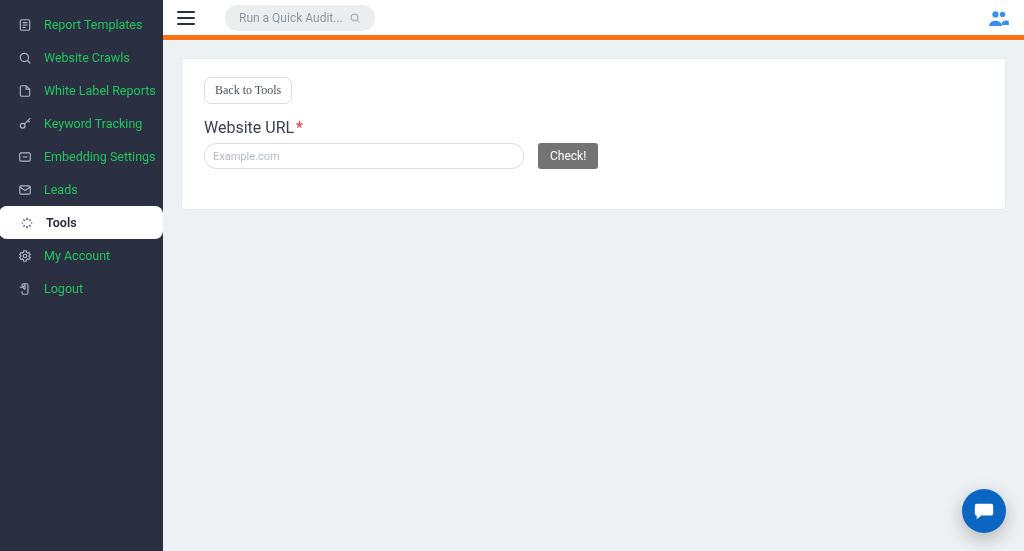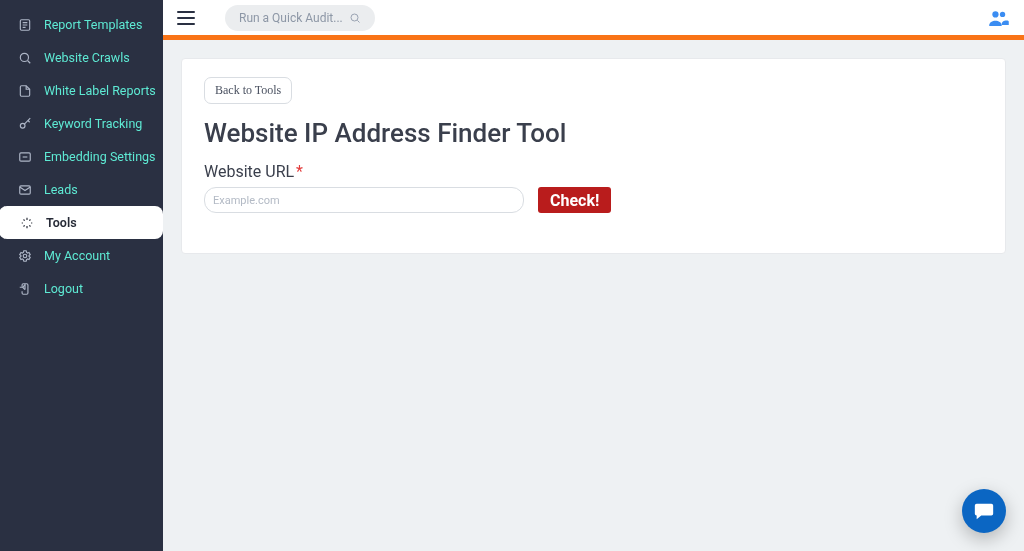--- a/index.html
+++ b/index.html
@@ -2,21 +2,21 @@
 <html><head>
   <meta charset="utf-8">
   <style>
     * { margin:0; padding:0; box-sizing:border-box; font-family:-apple-system,BlinkMacSystemFont,"Segoe UI",Roboto,Helvetica,Arial,sans-serif; }
     body { background:#eef1f3; width:1024px; height:551px; overflow:hidden; display:flex; }
     .sidebar { width:163px; height:551px; background:#2a3042; flex-shrink:0; }
     .logo-row { height:40px; display:flex; align-items:center; padding:0 14px 0 16px; gap:6px; }
     .logo-mark { width:20px; height:20px; color:#fff; }
     .brand { color:#fff; font-size:16px; font-weight:700; letter-spacing:.2px; }
     .nav { margin-top:8px; }
-    .nav-item { display:flex; align-items:center; gap:12px; padding:9px 0 9px 18px; color:#5eead4; font-size:12.5px; cursor:pointer; }
+    .nav-item { display:flex; align-items:center; gap:12px; padding:9px 0 9px 18px; color:#22c55e; font-size:12.5px; cursor:pointer; }
     .nav-item .ico { width:14px; height:14px; color:#adb5c6; flex-shrink:0; }
     .nav-item.active { background:#fff; color:#262a36; font-weight:600; border-left:3px solid #fff; margin-left:-1px;border-radius:8px; }
     .nav-item.active .ico { color:#262a36; }
     .main { flex:1; display:flex; flex-direction:column; height:551px; }
     .topbar { height:40px; background:#fff; display:flex; align-items:center; padding:0 14px; gap:12px; border-bottom:5px solid #f97316; }
     .hamburger { width:18px; height:14px; display:flex; flex-direction:column; justify-content:space-between; cursor:pointer; }
     .hamburger span { height:2px; background:#2a3042; border-radius:1px; }
     .search-pill { margin-left:18px; display:flex; align-items:center; background:#ebedef; border-radius:18px; padding:0 14px; height:26px; width:150px; justify-content:space-between; }
     .search-text { color:#8d97a6; font-size:12px; }
     .topbar-spacer { flex:1; }
@@ -24,21 +24,21 @@
     .content { padding:18px; flex:1; overflow:auto; }
     .card { background:#fff; border:1px solid #e7e9ec; border-radius:4px; padding:18px 22px 40px; }
     .back-btn { display:inline-block; border:1px solid #d9dde2; border-radius:7px; padding:5px 10px; font-size:12px; color:#4a5160; background:#fff; cursor:pointer;font-family:Liberation Serif, serif; }
     .page-title { margin-top:14px; font-size:26px; color:#3a3f4c; font-weight:500; }
     .form-row { margin-top:14px; display:flex; align-items:flex-end; gap:14px; }
     .form-group { display:flex; flex-direction:column; gap:6px; }
     .form-label { font-size:16px; font-weight:400; color:#3a3f4c; }
     .req { color:#e23b3b; margin-left:2px; }
     .text-input { width:320px; height:26px; border:1px solid #d9dde2; border-radius:12px; padding:0 8px; font-size:11px; color:#0f766e; }
     .text-input::placeholder { color:#b3bac5; }
-    .check-btn { height:26px; padding:0 12px; background:#b91c1c; color:#fff; border:none; border-radius:3px; font-size:16px; cursor:pointer;font-weight:bold; }
+    .check-btn { height:26px; padding:0 12px; background:#737373; color:#fff; border:none; border-radius:3px; font-size:12px; cursor:pointer; }
     .chat-bubble { position:fixed; right:18px; bottom:18px; width:44px; height:44px; border-radius:50%; background:#0b66c3; display:flex; align-items:center; justify-content:center; box-shadow:0 6px 18px rgba(0,0,0,.25); cursor:pointer; }
     .chat-bubble svg { width:22px; height:22px; color:#fff; }
   </style>
 </head>
 <body>
 
 <aside class="sidebar">
   <nav class="nav">
     <div class="nav-item">
       <svg class="ico" viewBox="0 0 24 24" fill="none" stroke="currentColor" stroke-width="2">
@@ -124,21 +124,20 @@
         <circle cx="8" cy="5" r="3.5"></circle>
         <circle cx="16" cy="5" r="3"></circle>
         <path d="M1 17c0-3 3.5-5 7-5s7 2 7 5v1H1z"></path>
         <path d="M15 17c0-2 .2-3 1.5-4 1-.8 2.5-1.2 4-1.2 1.5 0 2.5.6 2.5 1.2v4z"></path>
       </svg>
   </header>
 
   <div class="content">
     <section class="card">
       <button class="back-btn">Back to Tools</button>
-      <h1 class="page-title">Website IP Address Finder Tool</h1>
       <div class="form-row">
         <div class="form-group">
           <label class="form-label"><span>Website URL</span><span class="req">*</span></label>
           <input type="text" class="text-input" placeholder="Example.com" style="">
         </div>
         <button class="check-btn">Check!</button>
       </div>
     </section>
   </div>
 </div>

